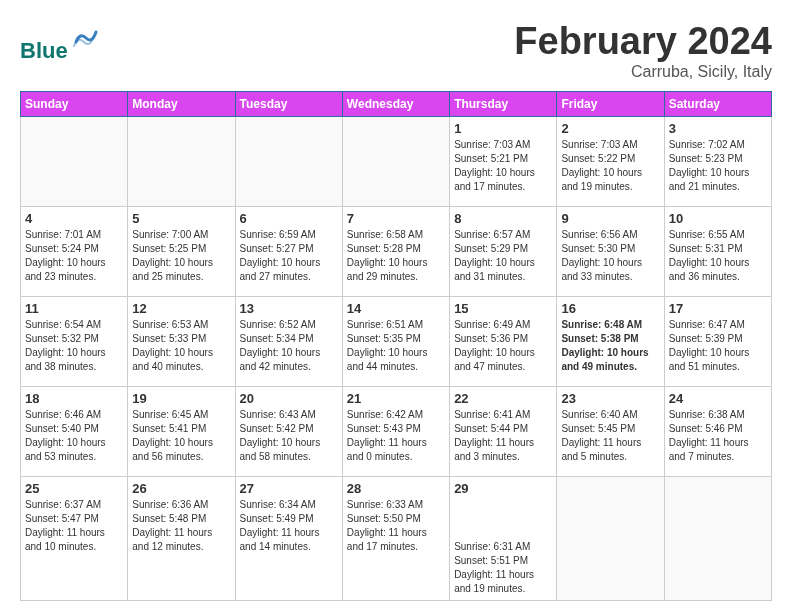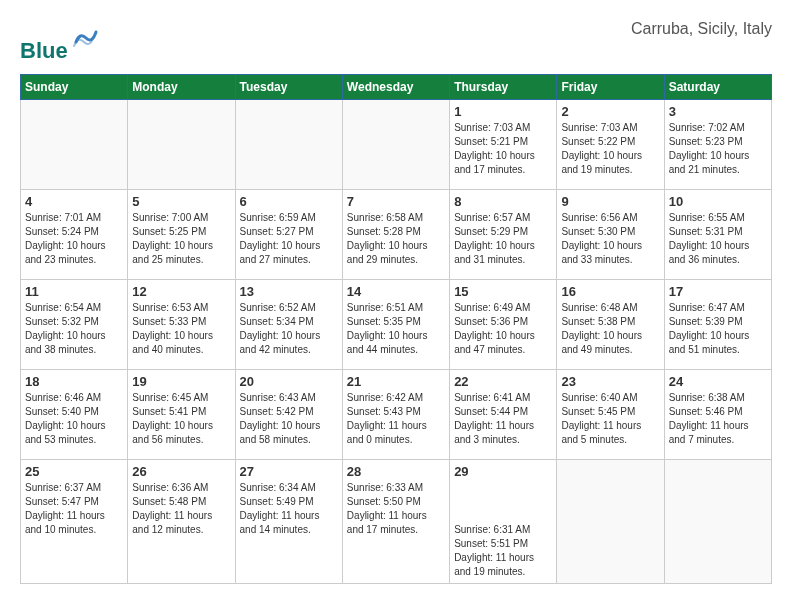--- a/index.html
+++ b/index.html
@@ -31,21 +31,21 @@
     .location {
       font-size: 16px;
       color: #555;
     }
     .calendar {
       width: 100%;
       border-collapse: collapse;
       font-size: 10.5px;
     }
     .calendar th {
-      background: #15803d;
+      background: #d946ef;
       color: #fff;
       padding: 5px 4px;
       text-align: left;
       font-size: 12px;
       font-weight: bold;
       border: 1px solid #2d6aa0;
     }
     .calendar td {
       border: 1px solid #ccc;
       vertical-align: top;
@@ -79,20 +79,21 @@
       <span style="font-size:22px; font-weight:bold; color:#0f766e;">Blue</span>
     </div>
     <div style="margin-left:4px; margin-bottom:8px;">
       <svg width="28" height="28" viewBox="0 0 28 28">
         <path d="M4 20 Q8 10 14 16 Q20 22 24 10" stroke="#3a7fc1" stroke-width="3" fill="none" stroke-linecap="round"></path>
         <path d="M2 24 Q6 14 12 20 Q18 26 22 14" stroke="#3a7fc1" stroke-width="2" fill="none" stroke-linecap="round" opacity="0.5"></path>
       </svg>
     </div>
   </div>
   <div class="title-block">
+    <div class="month-title">February 2024</div>
     <div class="location">Carruba, Sicily, Italy</div>
   </div>
 </div>
 
 <table class="calendar">
   <thead>
     <tr>
     <th>Sunday</th>
         <th>Monday</th>
         <th>Tuesday</th>
@@ -212,21 +213,21 @@
         </td>
         <td>
           <span class="day-number">15</span>
           <div class="day-info" style="white-space: pre-line;">Sunrise: 6:49 AM
 Sunset: 5:36 PM
 Daylight: 10 hours
 and 47 minutes.</div>
         </td>
         <td>
           <span class="day-number">16</span>
-          <div class="day-info" style="white-space: pre-line;">Sunrise: 6:48 AM
+          <div class="day-info" style="white-space: pre-line; font-weight: bold;">Sunrise: 6:48 AM
 Sunset: 5:38 PM
 Daylight: 10 hours
 and 49 minutes.</div>
         </td>
         <td>
           <span class="day-number">17</span>
           <div class="day-info" style="white-space: pre-line;">Sunrise: 6:47 AM
 Sunset: 5:39 PM
 Daylight: 10 hours
 and 51 minutes.</div>

